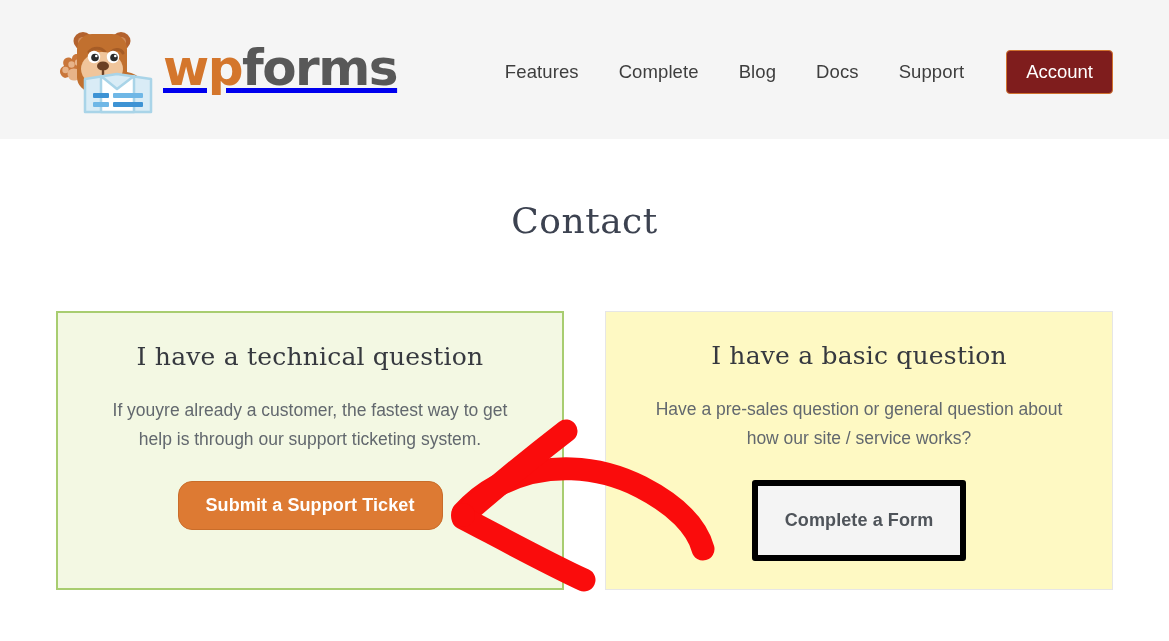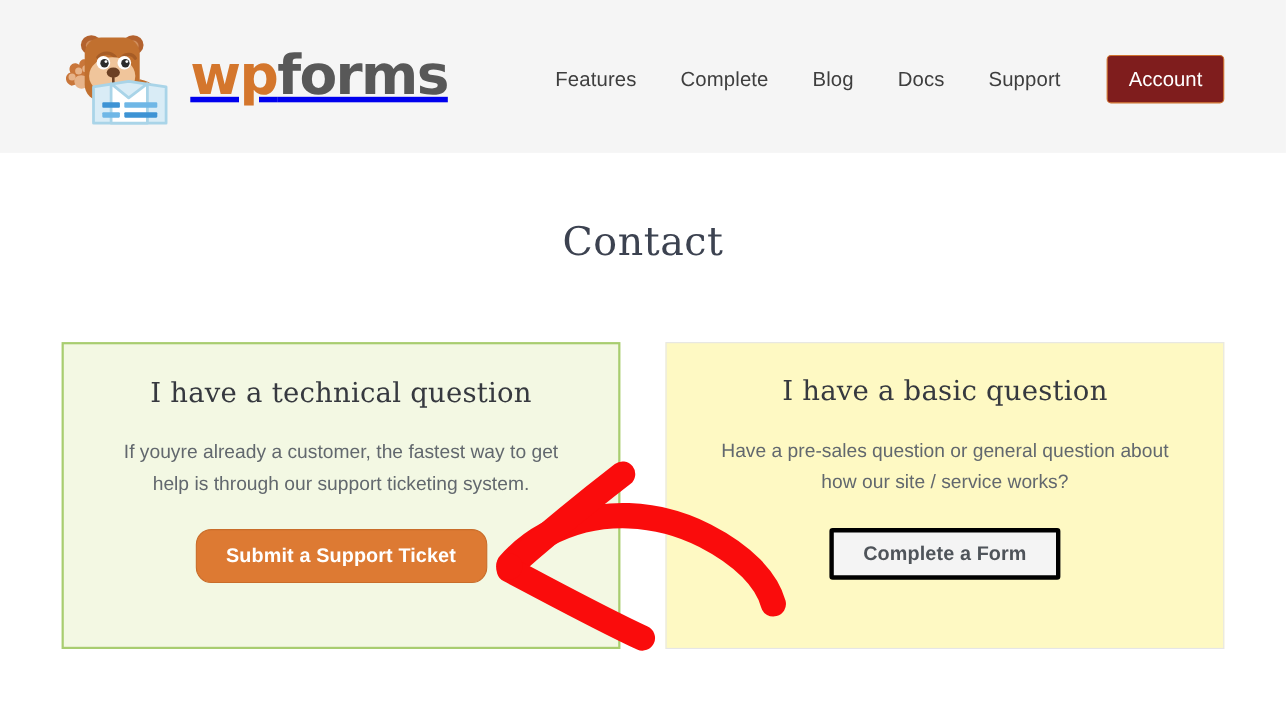--- a/index.html
+++ b/index.html
@@ -26,21 +26,21 @@
     box-sizing: border-box;
   }
 
   .logo {
     position: absolute;
     left: 55px;
     top: 26px;
     height: 88px;
     display: flex;
     align-items: center;
-    gap: 10px;
+    gap: 0;
   }
   .logo-mark {
     width: 108px;
     height: 88px;
     display: block;
   }
   .logo-text {
     font-family: "DejaVu Sans", sans-serif;
     font-size: 50px;
     font-weight: bold;
@@ -155,26 +155,26 @@
     color: #ffffff;
     font-size: 18px;
     font-weight: bold;
     padding: 13px 27px;
     text-decoration: none;
     letter-spacing: 0.1px;
   }
   .btn-secondary {
     display: inline-block;
     background: #f4f4f4;
-    border: 4px solid #000000;
+    border: 6px solid #000000;
     border-radius: 3px;
     color: #4f545a;
     font-size: 18px;
     font-weight: bold;
-    padding: 9px 27px;
+    padding: 24px 27px;
     text-decoration: none;
     letter-spacing: 0.1px;
   }
 
   
   .annotation-layer {
     position: absolute;
     left: 0;
     top: 0;
     width: 1169px;

